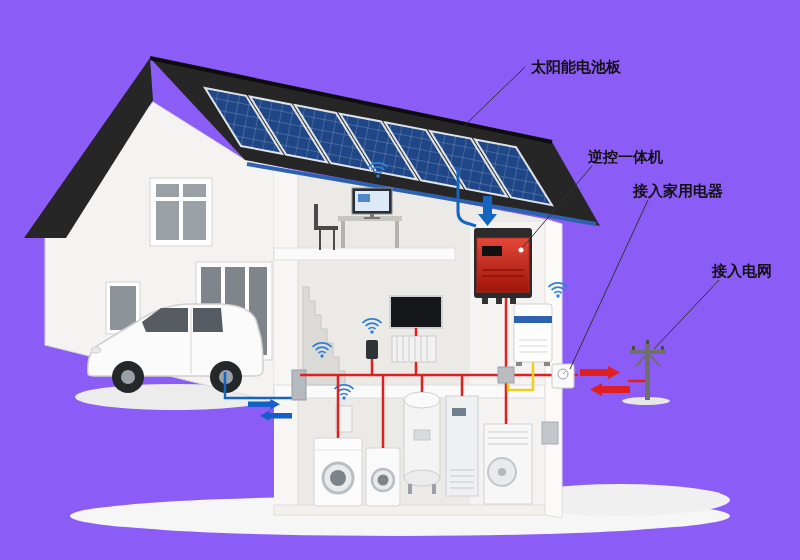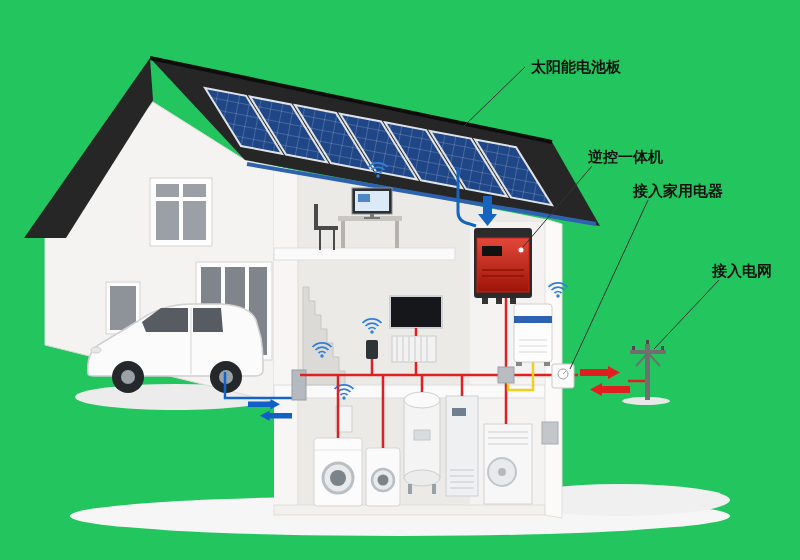--- a/index.html
+++ b/index.html
@@ -1,16 +1,16 @@
 <!DOCTYPE html>
 <html><head>
 <meta charset="utf-8">
 <style>
   html,body{margin:0;padding:0;background:#fff;}
-  .canvas{position:relative;width:800px;height:560px;background:#22c55e;overflow:hidden;
+  .canvas{position:relative;width:800px;height:560px;background:#8b5cf6;overflow:hidden;
           font-family:"DejaVu Sans", sans-serif;}
   .scene{position:absolute;left:0;top:0;}
   .label-text{font-family:"DejaVu Sans", sans-serif;font-size:15px;font-weight:bold;fill:#111;}
 </style>
 </head>
 <body>
 
 <div class="canvas">
 <svg class="scene" width="800" height="560" viewBox="0 0 800 560">
 

